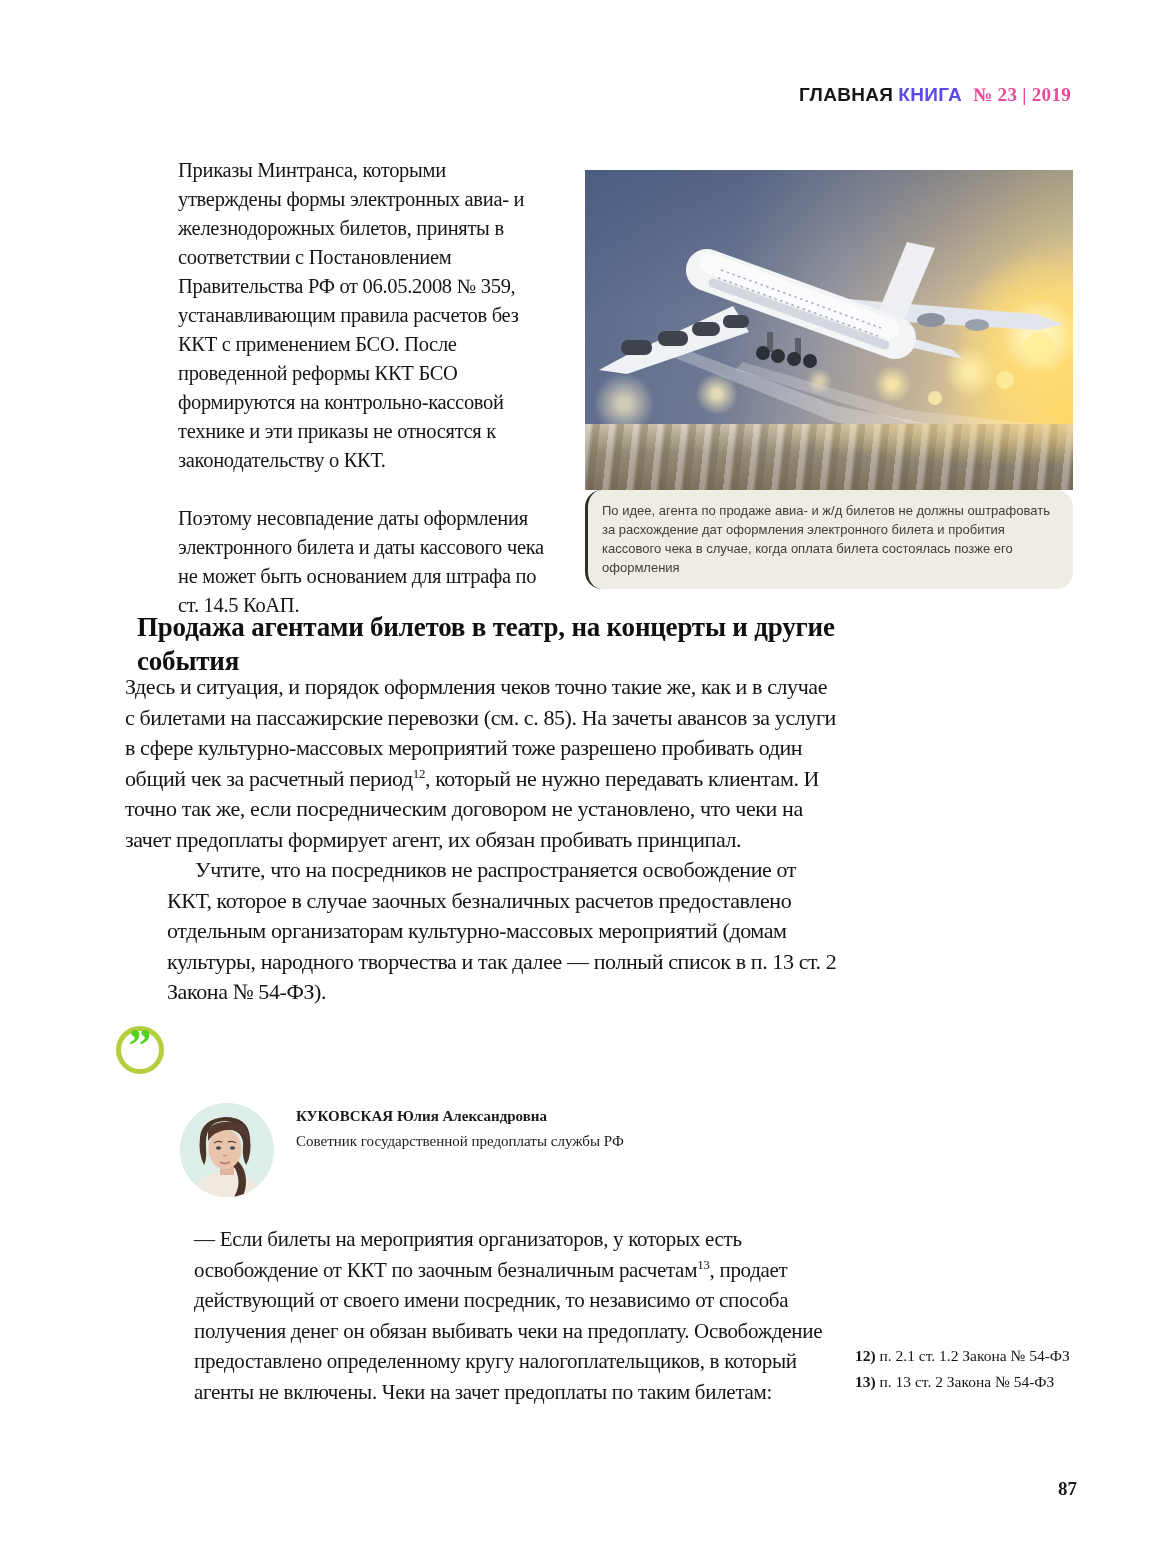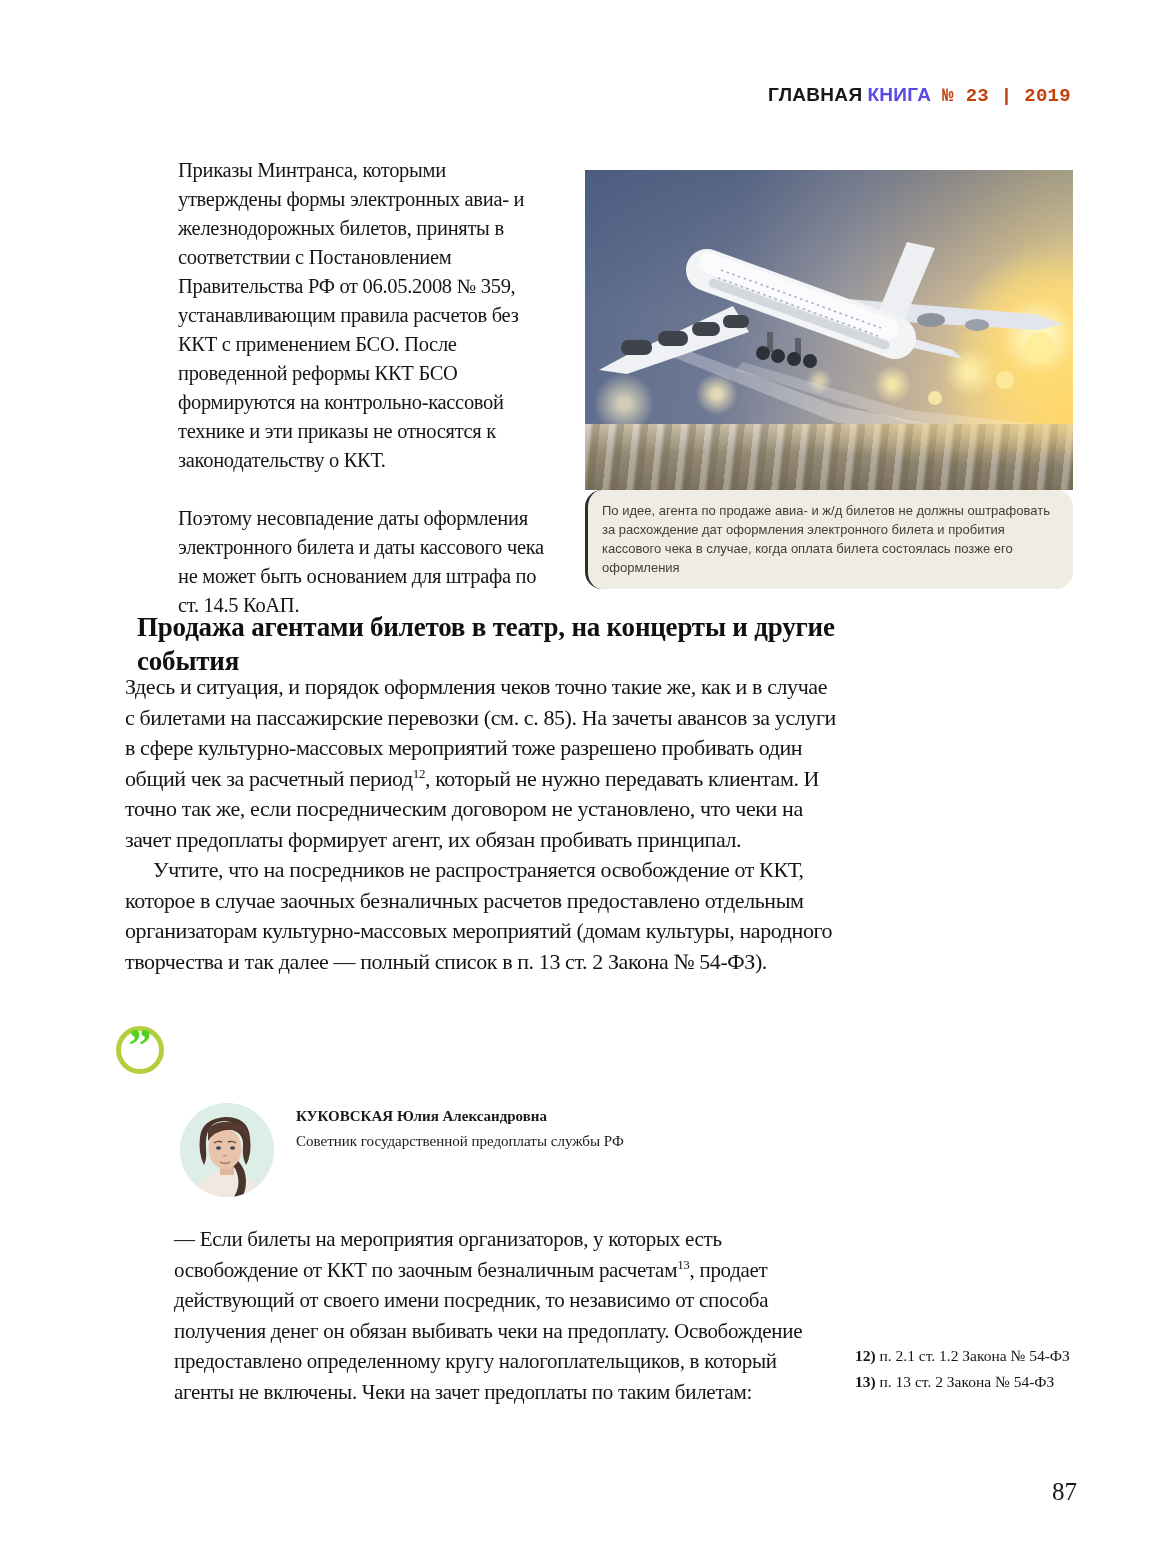--- a/index.html
+++ b/index.html
@@ -8,21 +8,21 @@
     font-family:"Liberation Serif","DejaVu Serif",serif;color:#111;
   }
   
   .masthead{
     position:absolute;top:84px;left:0;right:92px;text-align:right;
     font-size:19px;font-weight:bold;letter-spacing:.3px;white-space:nowrap;
   }
   .masthead .brand{font-family:"Liberation Sans","DejaVu Sans",sans-serif;}
   .masthead .brand-black{color:#181818;}
   .masthead .brand-purple{color:var(--accent-purple,#5b49e6);}
-  .masthead .issue{font-family:Liberation Mono, monospace;color:#c2410c;margin-left:6px;}
+  .masthead .issue{font-family:Liberation Serif, serif;color:#ec4899;margin-left:6px;}
   
   .intro-col{position:absolute;left:178px;top:156px;width:372px;}
   .intro-col p{margin:0 0 29px 0;font-size:20.5px;line-height:29px;letter-spacing:-0.3px;color:#151515;}
   
   .photo-wrap{position:absolute;left:585px;top:170px;width:488px;}
   .photo{
     position:relative;width:488px;height:320px;overflow:hidden;
     background:
       radial-gradient(circle at 93% 52%, rgba(255,246,190,.95) 0 2.5%, rgba(255,222,120,.6) 8%, rgba(255,222,120,0) 17%),
       radial-gradient(circle at 79% 63%, rgba(255,240,170,.9) 0 1.3%, rgba(255,240,170,0) 6%),
@@ -49,49 +49,49 @@
     font-family:"Liberation Sans","DejaVu Sans",sans-serif;
     font-size:13px;line-height:19px;color:#3f3e3a;letter-spacing:0;border-radius:17px;
   }
   
   .section-title{
     position:absolute;left:125px;top:598px;width:730px;margin:12px;
     font-size:27px;line-height:34px;font-weight:bold;color:#101010;letter-spacing:-0.2px;
   }
   .body-col{position:absolute;left:125px;top:672px;width:712px;}
   .body-col p{margin:0;font-size:22px;line-height:30.5px;letter-spacing:-0.4px;color:#141414;}
-  .body-col p.indent{text-indent:28px;}
+  .body-col p.indent{text-indent:28px;margin-left:42px;}
   sup.fn-ref{font-size:13px;line-height:0;vertical-align:super;}
   
   .quote-icon{
     position:absolute;left:116px;top:1026px;width:38px;height:38px;border-radius:50%;
     border:5px solid var(--quote-ring,#b3cf3e);background:#fff;text-align:center;
   }
   .quote-icon .glyph{
     display:block;margin-top:-8px;
     font-family:"Liberation Serif",serif;font-weight:bold;font-size:46px;line-height:46px;
     color:var(--quote-green,#50d31c);
   }
   .quote-heading{
     position:absolute;left:178px;top:1028px;width:530px;margin:0;
     font-size:23px;line-height:34px;font-weight:bold;color:#101010;letter-spacing:-0.2px;
   }
   
   .expert{position:absolute;left:180px;top:1103px;}
   .portrait{width:94px;height:94px;border-radius:50%;overflow:hidden;background:#dceee7;}
   .expert-info{position:absolute;left:116px;top:1px;width:480px;font-size:15px;line-height:25px;color:#1a1a1a;white-space:nowrap;}
   .expert-info .name{font-weight:bold;}
-  .quote-body{position:absolute;left:174px;top:1224px;width:660px;}
+  .quote-body{position:absolute;left:194px;top:1224px;width:660px;}
   .quote-body p{margin:0;font-size:21px;line-height:30.5px;letter-spacing:-0.3px;color:#141414;}
   
   .footnotes{position:absolute;left:855px;top:1344px;width:232px;font-size:15.5px;line-height:24px;color:#161616;}
   .footnotes p{margin:0 0 2px 0;}
   .footnotes b{font-weight:bold;}
   
-  .page-number{position:absolute;right:86px;top:1478px;font-size:25px;color:#1a1a1a;}
+  .page-number{position:absolute;right:86px;top:1478px;font-size:19px;color:#1a1a1a;font-weight:bold;}
 </style>
 </head>
 <body>
 
 <div class="page">
 
   <div class="masthead">
     <span class="brand brand-black">ГЛАВНАЯ</span>
     <span class="brand brand-purple">КНИГА</span>
     <span class="issue">№ 23 | 2019</span>

